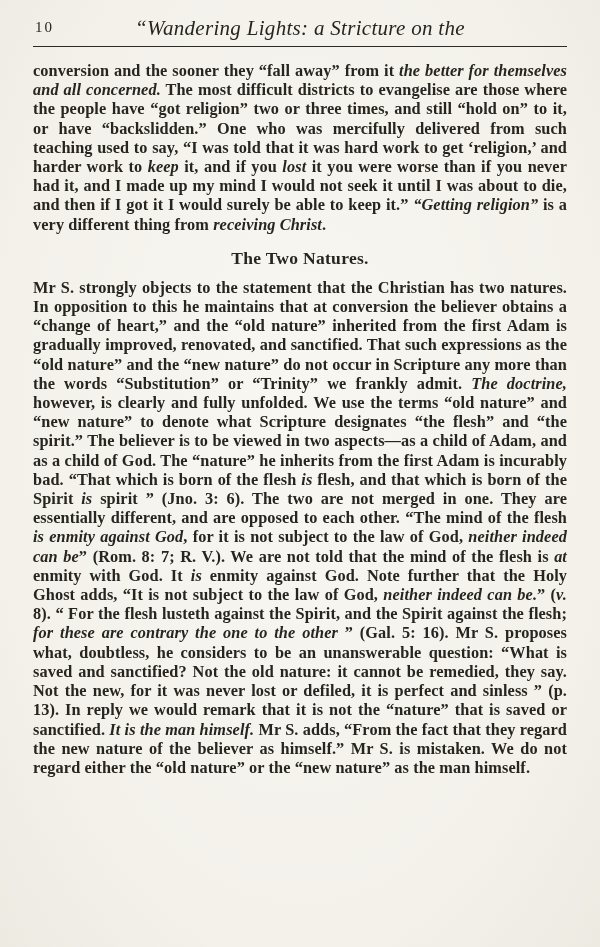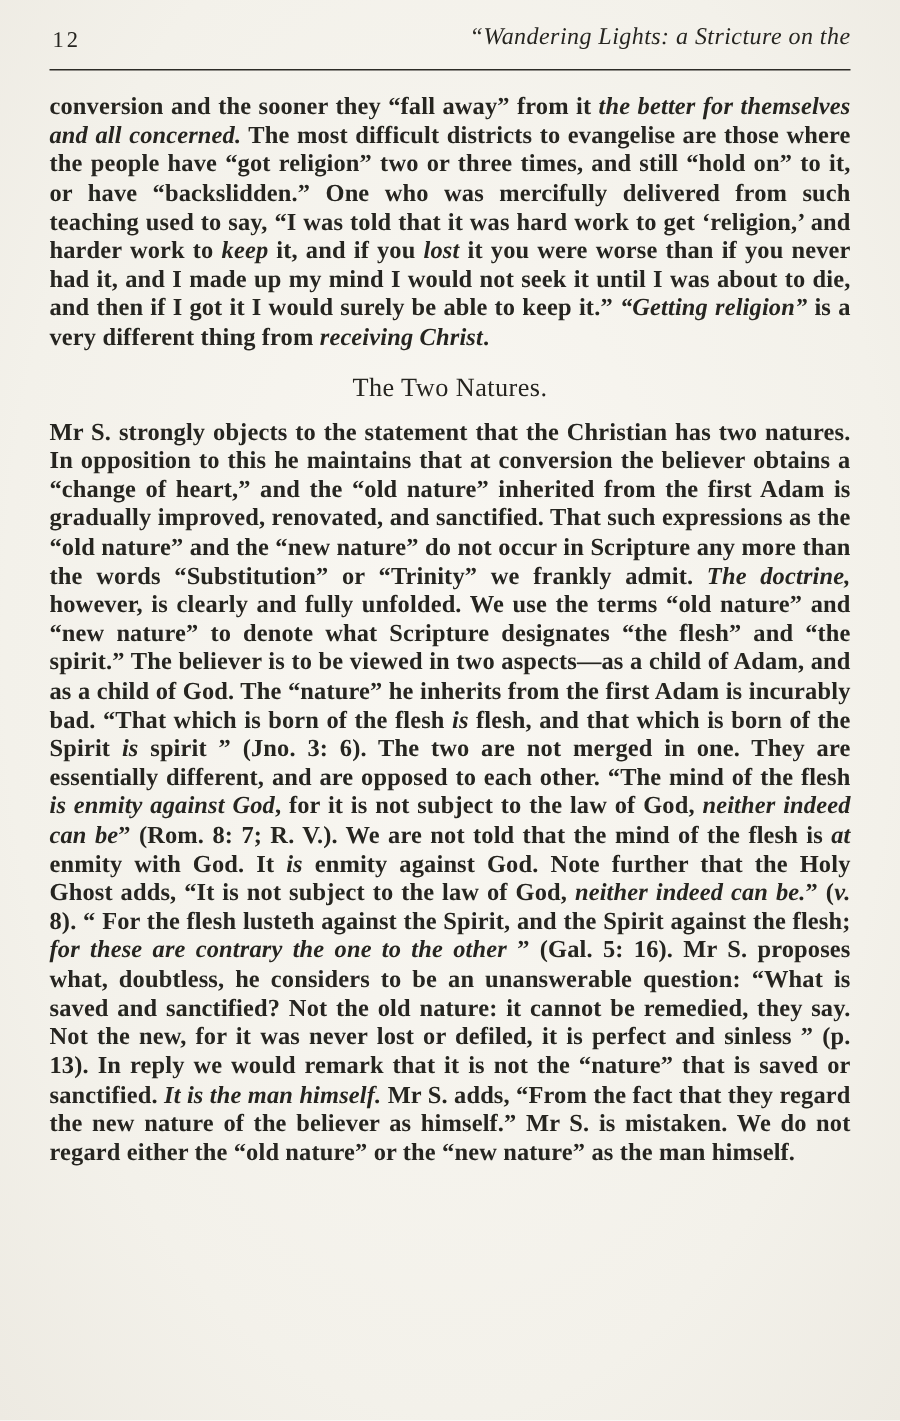--- a/index.html
+++ b/index.html
@@ -26,23 +26,23 @@
   }
   .pagenum {
     position: absolute;
     left: 2px;
     top: 3px;
     font-size: 15px;
     letter-spacing: 2px;
   }
   .running {
     display: block;
-    text-align: right;
+    text-align: center;
     font-style: italic;
-    font-size: 16px;
+    font-size: 21px;
     letter-spacing: 0.3px;
   }
   .rule {
     border: 0;
     border-top: 1.6px solid #2c2b26;
     margin: 4px 0 0 0;
   }
   p.body-par {
     margin: 0;
     font-size: 16.3px;
@@ -50,33 +50,33 @@
     text-align: justify;
     letter-spacing: 0.1px;
     font-weight: bold;
   }
   p.first {
     margin-top: 14px;
   }
   h2.section-heading {
     text-align: center;
     font-size: 17.5px;
-    font-weight: 400;
+    font-weight: 700;
     letter-spacing: 0.3px;
     margin: 14px 0 9px 0;
   }
   em { font-style: italic; }
 </style>
 </head>
 <body>
 
 <div class="page">
 
   <div class="header">
-    <span class="pagenum">12</span>
+    <span class="pagenum">10</span>
     <span class="running">“Wandering Lights: a Stricture on the</span>
   </div>
 
   <hr class="rule">
 
   <p class="body-par first"><span>conversion and the sooner they “fall away” from it </span><em>the better for themselves and all concerned.</em><span>  The most difficult districts to evangelise are those where the people have “got religion” two or three times, and still “hold on” to it, or have “backslidden.”  One who was mercifully delivered from such teaching used to say, “I was told that it was hard work to get ‘religion,’ and harder work to </span><em>keep</em><span> it, and if you </span><em>lost</em><span> it you were worse than if you never had it, and I made up my mind I would not seek it until I was about to die, and then if I got it I would surely be able to keep it.”  </span><em>“Getting religion”</em><span> is a very different thing from </span><em>receiving Christ</em><span>.</span></p>
 
   <h2 class="section-heading">The Two Natures.</h2>
 
   <p class="body-par"><span>Mr S. strongly objects to the statement that the Christian has two natures.  In opposition to this he maintains that at conversion the believer obtains a “change of heart,” and the “old nature” inherited from the first Adam is gradually improved, renovated, and sanctified.  That such expressions as the “old nature” and the “new nature” do not occur in Scripture any more than the words “Substitution” or “Trinity” we frankly admit.  </span><em>The doctrine,</em><span> however, is clearly and fully unfolded.  We use the terms “old nature” and “new nature” to denote what Scripture designates “the flesh” and “the spirit.”  The believer is to be viewed in two aspects—as a child of Adam, and as a child of God.  The “nature” he inherits from the first Adam is incurably bad.  “That which is born of the flesh </span><em>is</em><span> flesh, and that which is born of the Spirit </span><em>is</em><span> spirit ” (Jno. 3: 6).  The two are not merged in one.  They are essentially different, and are opposed to each other.  “The mind of the flesh </span><em>is enmity against God</em><span>, for it is not subject to the law of God, </span><em>neither indeed can be</em><span>”  (Rom. 8: 7; R. V.).  We are not told that the mind of the flesh is </span><em>at</em><span> enmity with God.  It </span><em>is</em><span> enmity against God.  Note further that the Holy Ghost adds, “It is not subject to the law of God, </span><em>neither indeed can be.</em><span>” (</span><em>v.</em><span> 8).  “ For the flesh lusteth against the Spirit, and the Spirit against the flesh; </span><em>for these are contrary the one to the other</em><span> ” (Gal. 5: 16).  Mr S. proposes what, doubtless, he considers to be an unanswerable question: “What is saved and sanctified? Not the old nature: it cannot be remedied, they say.  Not the new, for it was never lost or defiled, it is perfect and sinless ” (p. 13).  In reply we would remark that it is not the “nature” that is saved or sanctified.  </span><em>It is the man himself.</em><span>  Mr S. adds, “From the fact that they regard the new nature of the believer as himself.”  Mr S. is mistaken.  We do not regard either the “old nature” or the “new nature” as the man himself.</span></p>

